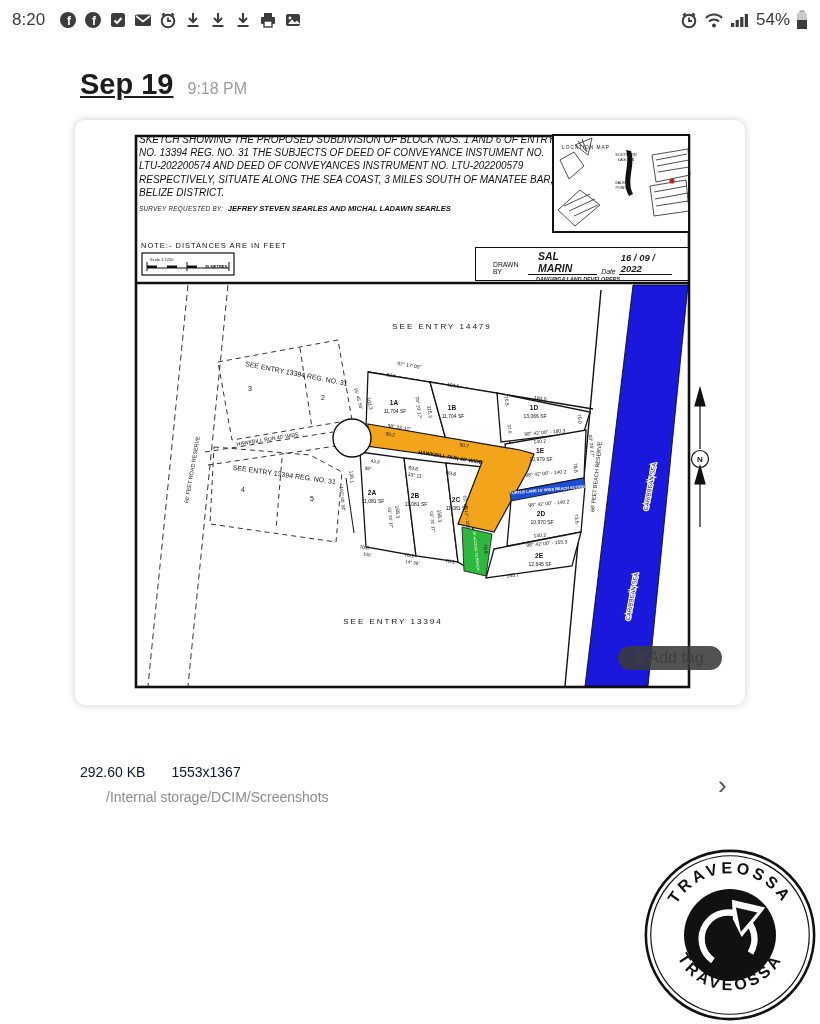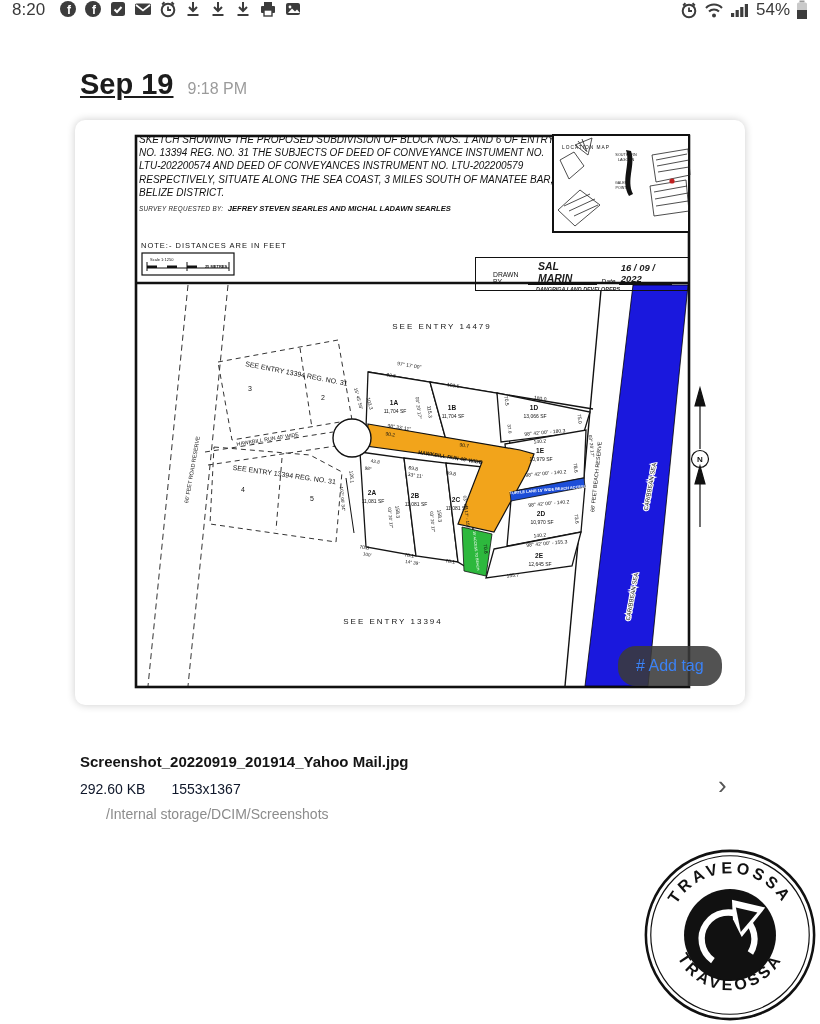--- a/index.html
+++ b/index.html
@@ -1,21 +1,21 @@
 <!DOCTYPE html>
 <html><head>
 <meta charset="utf-8">
 <style>
   * { margin:0; padding:0; box-sizing:border-box; }
   html,body { width:820px; height:1024px; overflow:hidden; background:#fff;
               font-family:"Liberation Sans", sans-serif; color:#1a1a1a; }
 
   
   #status-bar { position:absolute; left:0; top:0; width:820px; height:40px;
-                display:flex; align-items:flex-start; padding:0 12px; }
+                display:flex; align-items:center; padding:0 12px; }
   #sb-time { font-size:17px; color:#3a3a3a; margin-right:14px; }
   .sb-icons { display:flex; align-items:center; gap:7px; }
   .sb-icons svg { display:block; }
   #sb-right { margin-left:auto; display:flex; align-items:center; gap:6px; }
   #sb-batt-label { font-size:17px; color:#3a3a3a; }
 
   
   #date-header { position:absolute; left:80px; top:68px; display:flex; align-items:baseline; gap:14px; }
   #date-header .d { font-size:29px; font-weight:bold; color:#1c1c1c;text-decoration:underline; }
   #date-header .t { font-size:16px; color:#9b9b9b; }
@@ -26,34 +26,34 @@
   #photo-card svg.mapsvg { position:absolute; left:0; top:0; width:670px; height:585px; }
   svg text { font-family:"Liberation Sans", sans-serif; }
 
   #survey-title { position:absolute; left:64px; top:13px; width:420px; z-index:2;
                   font-style:italic; font-weight:500; font-size:10px; line-height:1.32; color:#111; }
   #survey-requested { position:absolute; left:64px; top:77px; z-index:2; }
   #survey-requested .lab { font-size:6.3px; font-style:italic; color:#222; letter-spacing:.3px;}
   #survey-requested .names { font-size:7.6px; font-style:italic; font-weight:bold; color:#111;text-align:right; }
   #survey-note { position:absolute; left:66px; top:121px; z-index:2; font-size:7.5px;
                  letter-spacing:1px; color:#111; }
-  #drawnby-box { position:absolute; left:400px; top:137px; width:215px; height:34px; z-index:2;
+  #drawnby-box { position:absolute; left:400px; top:127px; width:215px; height:34px; z-index:2;
                  border:1.6px solid #111; padding:2px 17px 1px; }
   #drawnby-box .row1 { display:flex; align-items:flex-end; }
   #drawnby-box .lbl { font-size:6.8px; color:#111; }
   #drawnby-box .name { font-size:10.5px; font-weight:bold; font-style:italic;
                        border-bottom:1px solid #111; padding:0 10px; margin:0 4px; }
   #drawnby-box .date { font-size:9.5px; font-weight:bold; font-style:italic;
                        border-bottom:1px solid #111; padding:0 2px; margin-left:3px;}
   #drawnby-box .co { text-align:center; font-size:5.4px; font-weight:bold; font-style:italic;
                      color:#222; margin-top:1px; margin-left:30px; width:110px;}
 
-  #add-tag-btn { position:absolute; left:618px; top:646px; height:40px; padding:0 18px; z-index:5;
+  #add-tag-btn { position:absolute; left:618px; top:646px; height:24px; padding:0 18px; z-index:5;
                  background:rgba(58,58,58,.88); border:none; border-radius:18px;
-                 color:#3b82f6; font-size:16px; display:flex; align-items:center; }
+                 color:#404040; font-size:16px; display:flex; align-items:center; }
 
   
   #file-info { position:absolute; left:80px; top:753px; width:620px; }
   #file-name { font-size:15px; font-weight:bold; color:#141414; }
   #file-meta { margin-top:11px; font-size:14px; color:#0f172a; display:flex; gap:26px; }
   #file-path { margin-top:9px; font-size:14px; color:#8c8c8c;margin-left:26px; }
   #file-chevron { position:absolute; left:718px; top:770px; font-size:26px; color:#555; }
 
   
   #bottom-bar { position:absolute; left:0; top:963px; width:820px; height:61px; background:#fff; }
@@ -326,21 +326,20 @@
       <span class="lbl" style="font-style:italic">Date</span>
       <span class="date">16 / 09 / 2022</span>
     </div>
     <div class="co">DANGRIGA LAND DEVELOPERS</div>
   </div>
 </div>
 
 <button id="add-tag-btn"># Add tag</button>
 
 <div id="file-info">
-  <div id="file-name">Screenshot_20220919_201914_Yahoo Mail.jpg</div>
   <div id="file-meta">
     <span>292.60 KB</span>
     <span>1553x1367</span>
   </div>
   <div id="file-path">/Internal storage/DCIM/Screenshots</div>
 </div>
 <div id="file-chevron">›</div>
 
 <div id="bottom-bar">
   

